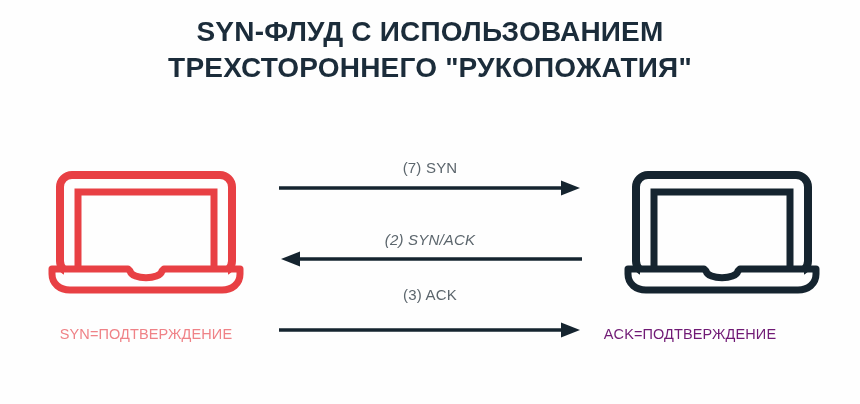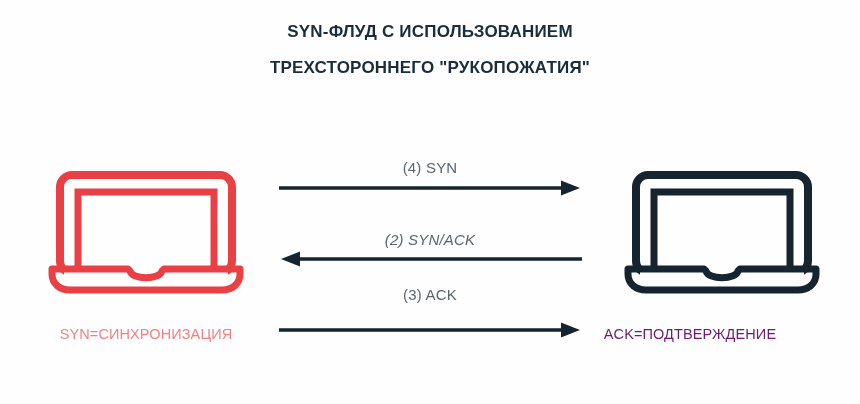--- a/index.html
+++ b/index.html
@@ -23,21 +23,21 @@
   }
 
   
   .title {
     position: absolute;
     left: 0;
     top: 14px;
     width: 860px;
     text-align: center;
     color: #1b2c3a;
-    font-size: 17px;
+    font-size: 28px;
     font-weight: bold;
     letter-spacing: 0.2px;
     line-height: 36px;
     white-space: pre-line;
   }
 
   
   .laptop {
     position: absolute;
     top: 170px;
@@ -118,21 +118,21 @@
                  L 194 99
                  L 194 104
                  C 194 114, 186 120, 176 120
                  L 24 120
                  C 14 120, 6 114, 6 104
                  Z" fill="none" stroke="#e84044" stroke-width="7" stroke-linejoin="round"></path>
       </svg>
     </span>
   </div>
 
-  <div class="caption caption-left">SYN=СИНХРОНИЗАЦИЯ</div>
+  <div class="caption caption-left">SYN=ПОДТВЕРЖДЕНИЕ</div>
 
   <div class="laptop laptop-right">
     <span>
       <svg viewBox="0 0 200 125" xmlns="http://www.w3.org/2000/svg">
         <rect x="14" y="5" width="172" height="98" rx="12" ry="12" fill="none" stroke="#15242f" stroke-width="8"></rect>
         <rect x="32" y="22" width="136" height="82" fill="none" stroke="#15242f" stroke-width="7"></rect>
         <rect x="18" y="98" width="164" height="14" fill="#fefefe"></rect>
         <path d="M 6 99
                  L 82 99
                  L 84 101
@@ -163,19 +163,19 @@
         <polygon points="300,251.5 281,259 300,266.5" fill="#15242f"></polygon>
       </g>
 
       <g>
         <line x1="279" y1="330" x2="561" y2="330" stroke="#15242f" stroke-width="3.4"></line>
         <polygon points="561,322.5 580,330 561,337.5" fill="#15242f"></polygon>
       </g>
     </svg>
   </div>
 
-  <div class="arrow-label label-1">(4) SYN</div>
+  <div class="arrow-label label-1">(7) SYN</div>
 
   <div class="arrow-label label-2">(2) SYN/ACK</div>
 
   <div class="arrow-label label-3">(3) ACK</div>
 
 </div>
 
 </body></html>

